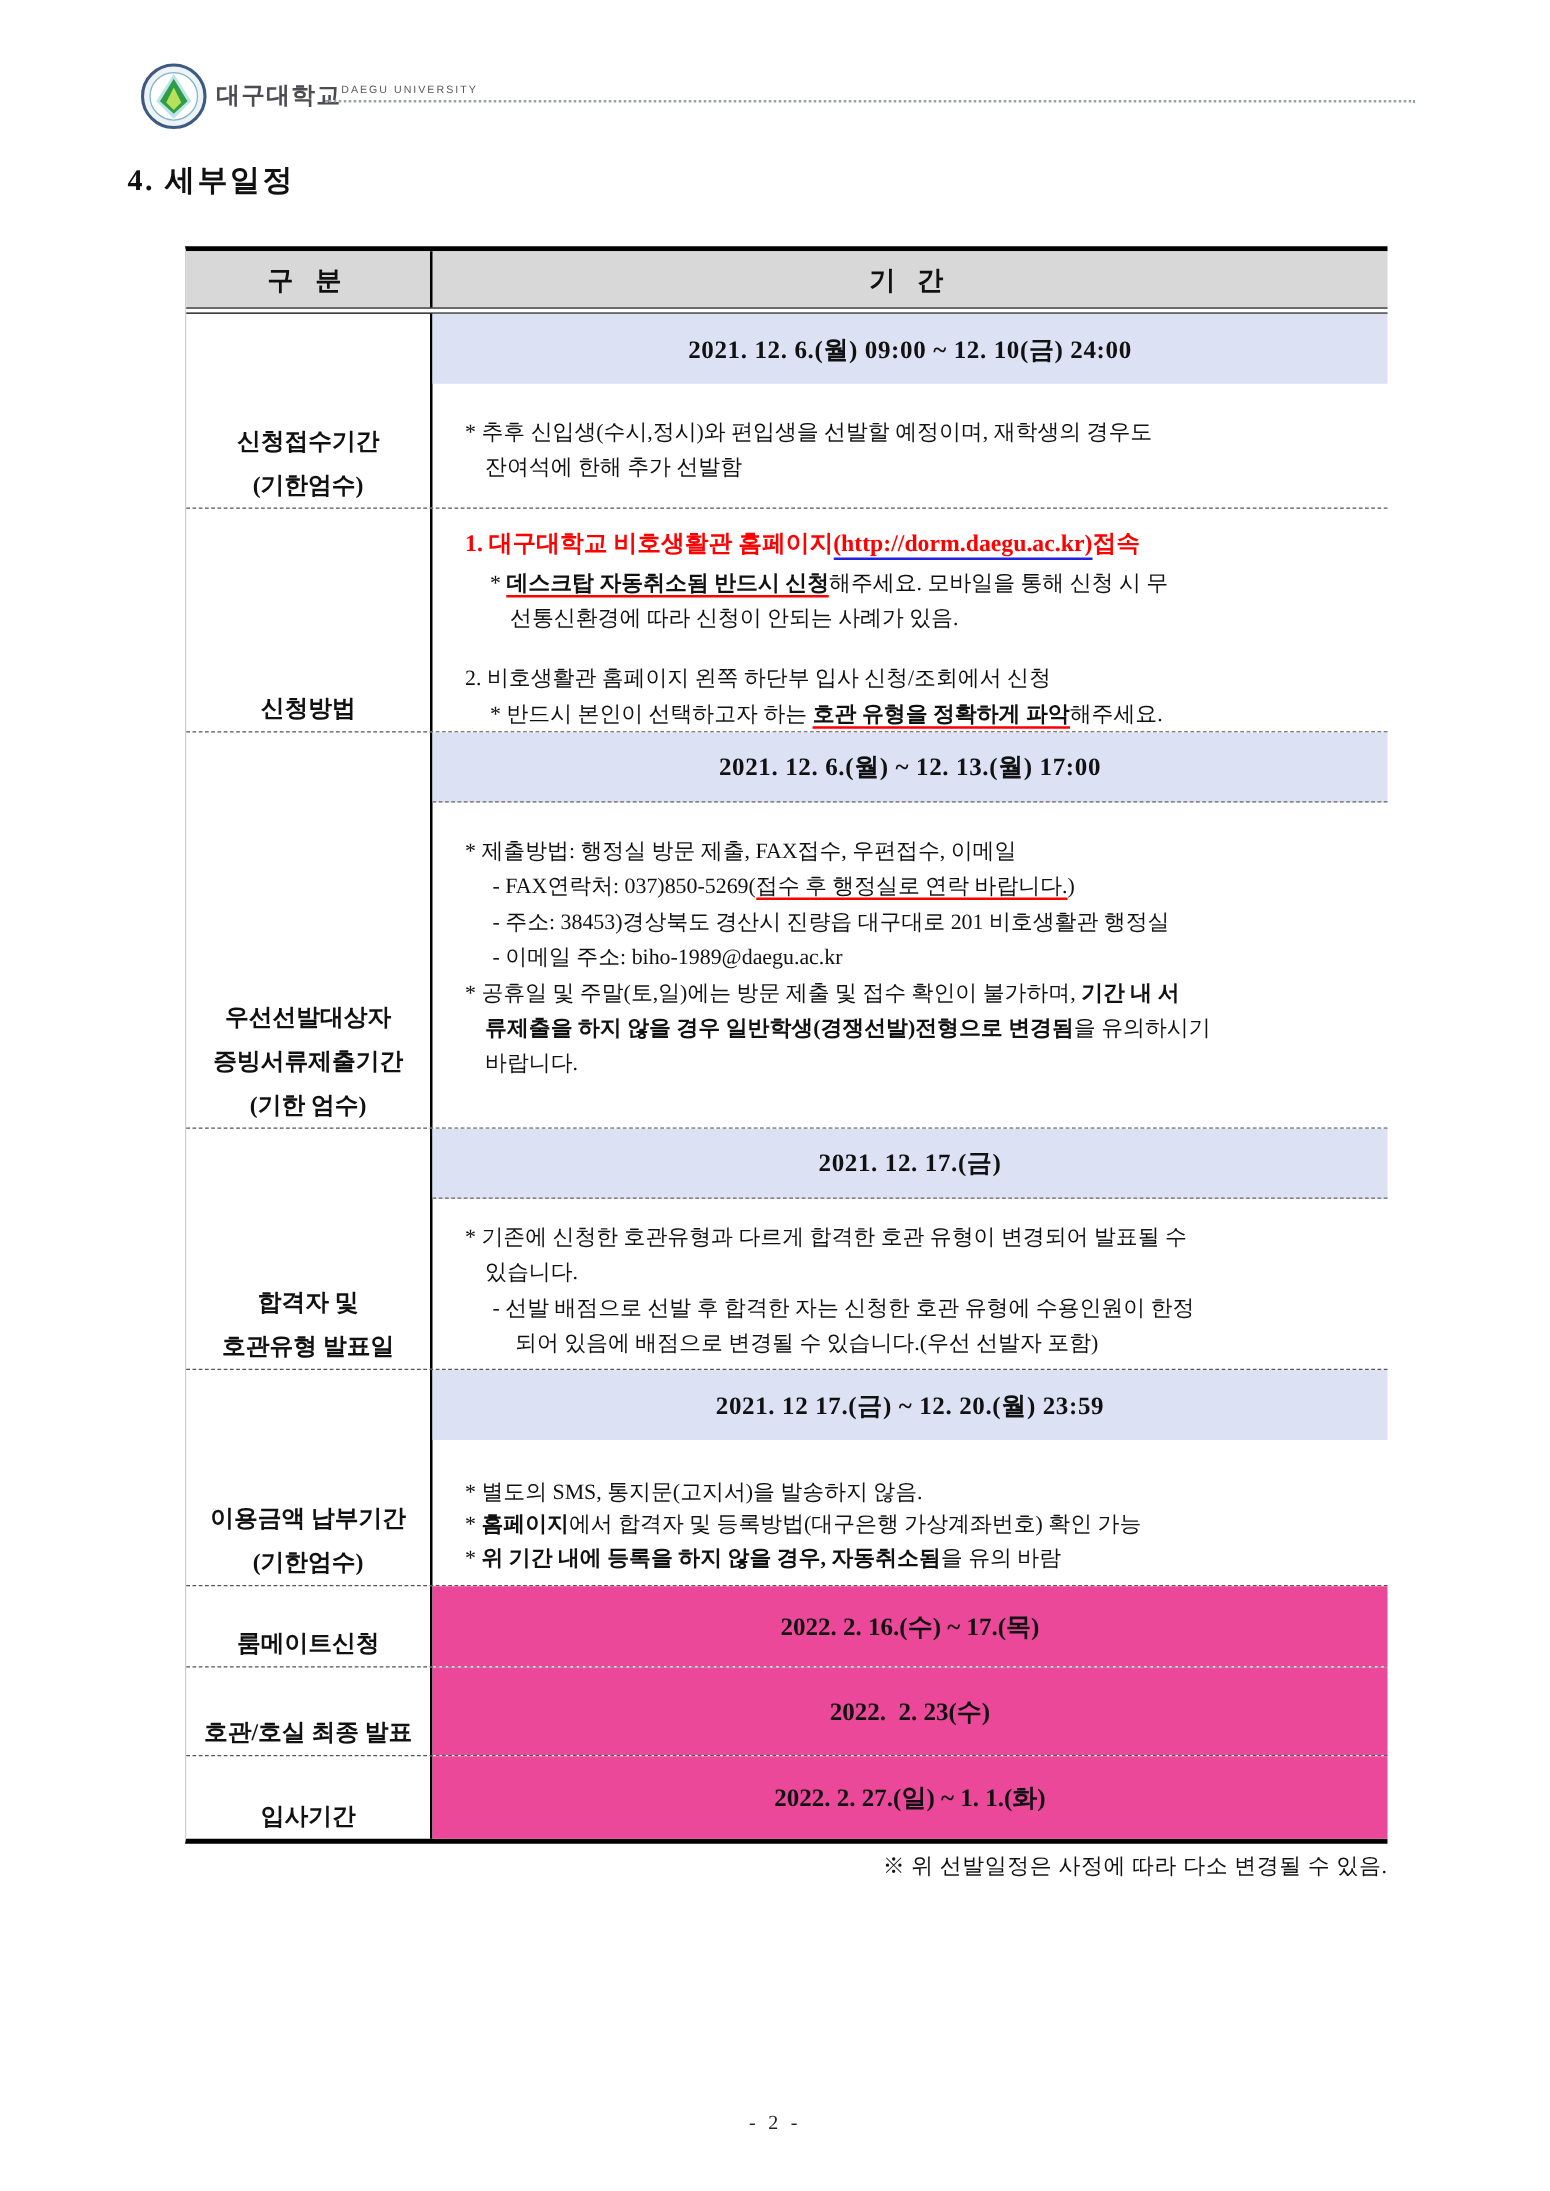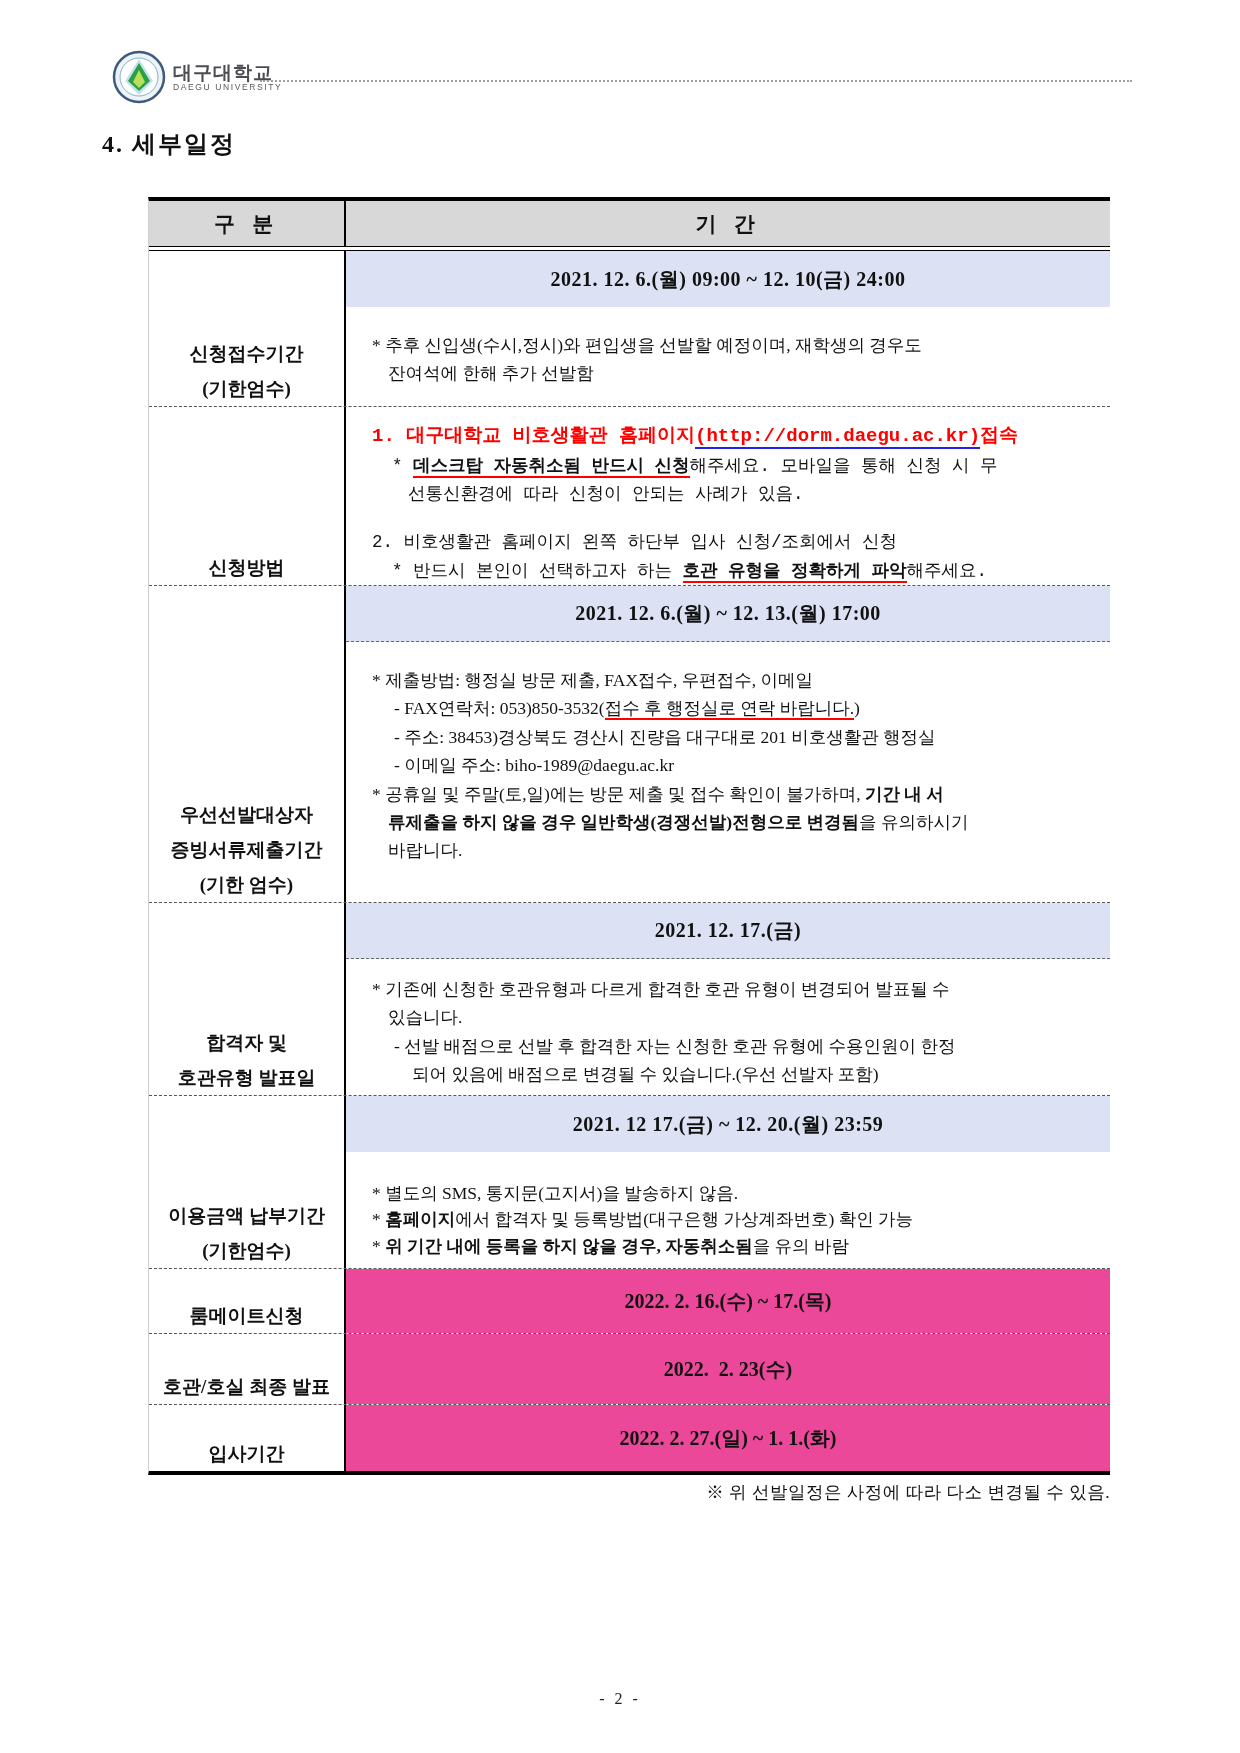--- a/index.html
+++ b/index.html
@@ -3,21 +3,21 @@
 <meta charset="utf-8">
 <style>
   * { margin:0; padding:0; box-sizing:border-box; }
   html,body { background:#fff; }
   .page {
     position:relative; width:1240px; height:1753px; background:#ffffff;
     font-family:"Liberation Serif","DejaVu Serif",serif; color:#111;
   }
   
   .logo { position:absolute; top:50px; left:112px; display:flex; align-items:center; gap:7px; }
-  .logo-text { display:flex; flex-direction:column; line-height:1.05; }
+  .logo-text { display:flex; flex-direction:row; line-height:1.05; }
   .logo-kr { font-size:19px; font-weight:bold; color:#4b4b52; letter-spacing:1px; font-family:"Liberation Sans",sans-serif; }
   .logo-en { font-size:8.5px; color:#5a5a5a; letter-spacing:1.6px; font-family:"Liberation Sans",sans-serif; }
   .dotline { position:absolute; top:80px; left:260px; width:872px; border-top:2px dotted #9aa0a8; }
   .sec-title { position:absolute; top:128px; left:102px; font-size:24px; font-weight:bold; letter-spacing:2px; }
   
   .tbl {
     position:absolute; top:197px; left:148px; width:962px;
     border-top:4px solid #000; border-bottom:4px solid #000; border-left:1px solid #cfcfcf;
     font-size:17.5px;
   }
@@ -102,21 +102,21 @@
           <div class="ln">* 추후 신입생(수시,정시)와 편입생을 선발할 예정이며, 재학생의 경우도</div>
           <div class="ln-cont">잔여석에 한해 추가 선발함</div>
         </div>
       </div>
     </div>
 
     <div class="trow dashed">
       <div class="cell-label">
         <span>신청방법</span>
       </div>
-      <div class="cell-content" style="min-height:172px;font-family:Liberation Mono, monospace;">
+      <div class="cell-content" style="min-height:172px;">
         <div class="notes" style="padding-top:14px;">
           <div class="ln">
             <span class="rb">1. 대구대학교 비호생활관 홈페이지</span><span class="rbu">(http://dorm.daegu.ac.kr)</span><span class="rb">접속</span>
           </div>
           <div class="ln-cont2">
             <span>* </span><span class="bru">데스크탑 자동취소됨 반드시 신청</span><span>해주세요. 모바일을 통해 신청 시 무</span>
           </div>
           <div class="ln-cont3">선통신환경에 따라 신청이 안되는 사례가 있음.</div>
           <div class="gap20"></div>
           <div class="ln">2. 비호생활관 홈페이지 왼쪽 하단부 입사 신청/조회에서 신청</div>
@@ -131,21 +131,21 @@
       <div class="cell-label">
         <span>우선선발대상자</span>
         <span>증빙서류제출기간</span>
         <span>(기한 엄수)</span>
       </div>
       <div class="cell-content" style="min-height:316px;">
         <div class="band bdash">2021. 12. 6.(월) ~ 12. 13.(월) 17:00</div>
         <div class="notes">
           <div class="ln">* 제출방법: 행정실 방문 제출, FAX접수, 우편접수, 이메일</div>
           <div class="ln-sub">
-            <span>- FAX연락처: 053)850-3532(</span><span class="nru">접수 후 행정실로 연락 바랍니다.</span><span>)</span>
+            <span>- FAX연락처: 037)850-5269(</span><span class="nru">접수 후 행정실로 연락 바랍니다.</span><span>)</span>
           </div>
           <div class="ln-sub">- 주소: 38453)경상북도 경산시 진량읍 대구대로 201 비호생활관 행정실</div>
           <div class="ln-sub">- 이메일 주소: biho-1989@daegu.ac.kr</div>
           <div class="ln">
             <span>* 공휴일 및 주말(토,일)에는 방문 제출 및 접수 확인이 불가하며, </span><span class="b">기간 내 서</span>
           </div>
           <div class="ln-cont">
             <span class="b">류제출을 하지 않을 경우 일반학생(경쟁선발)전형으로 변경됨</span><span>을 유의하시기</span>
           </div>
           <div class="ln-cont">바랍니다.</div>

